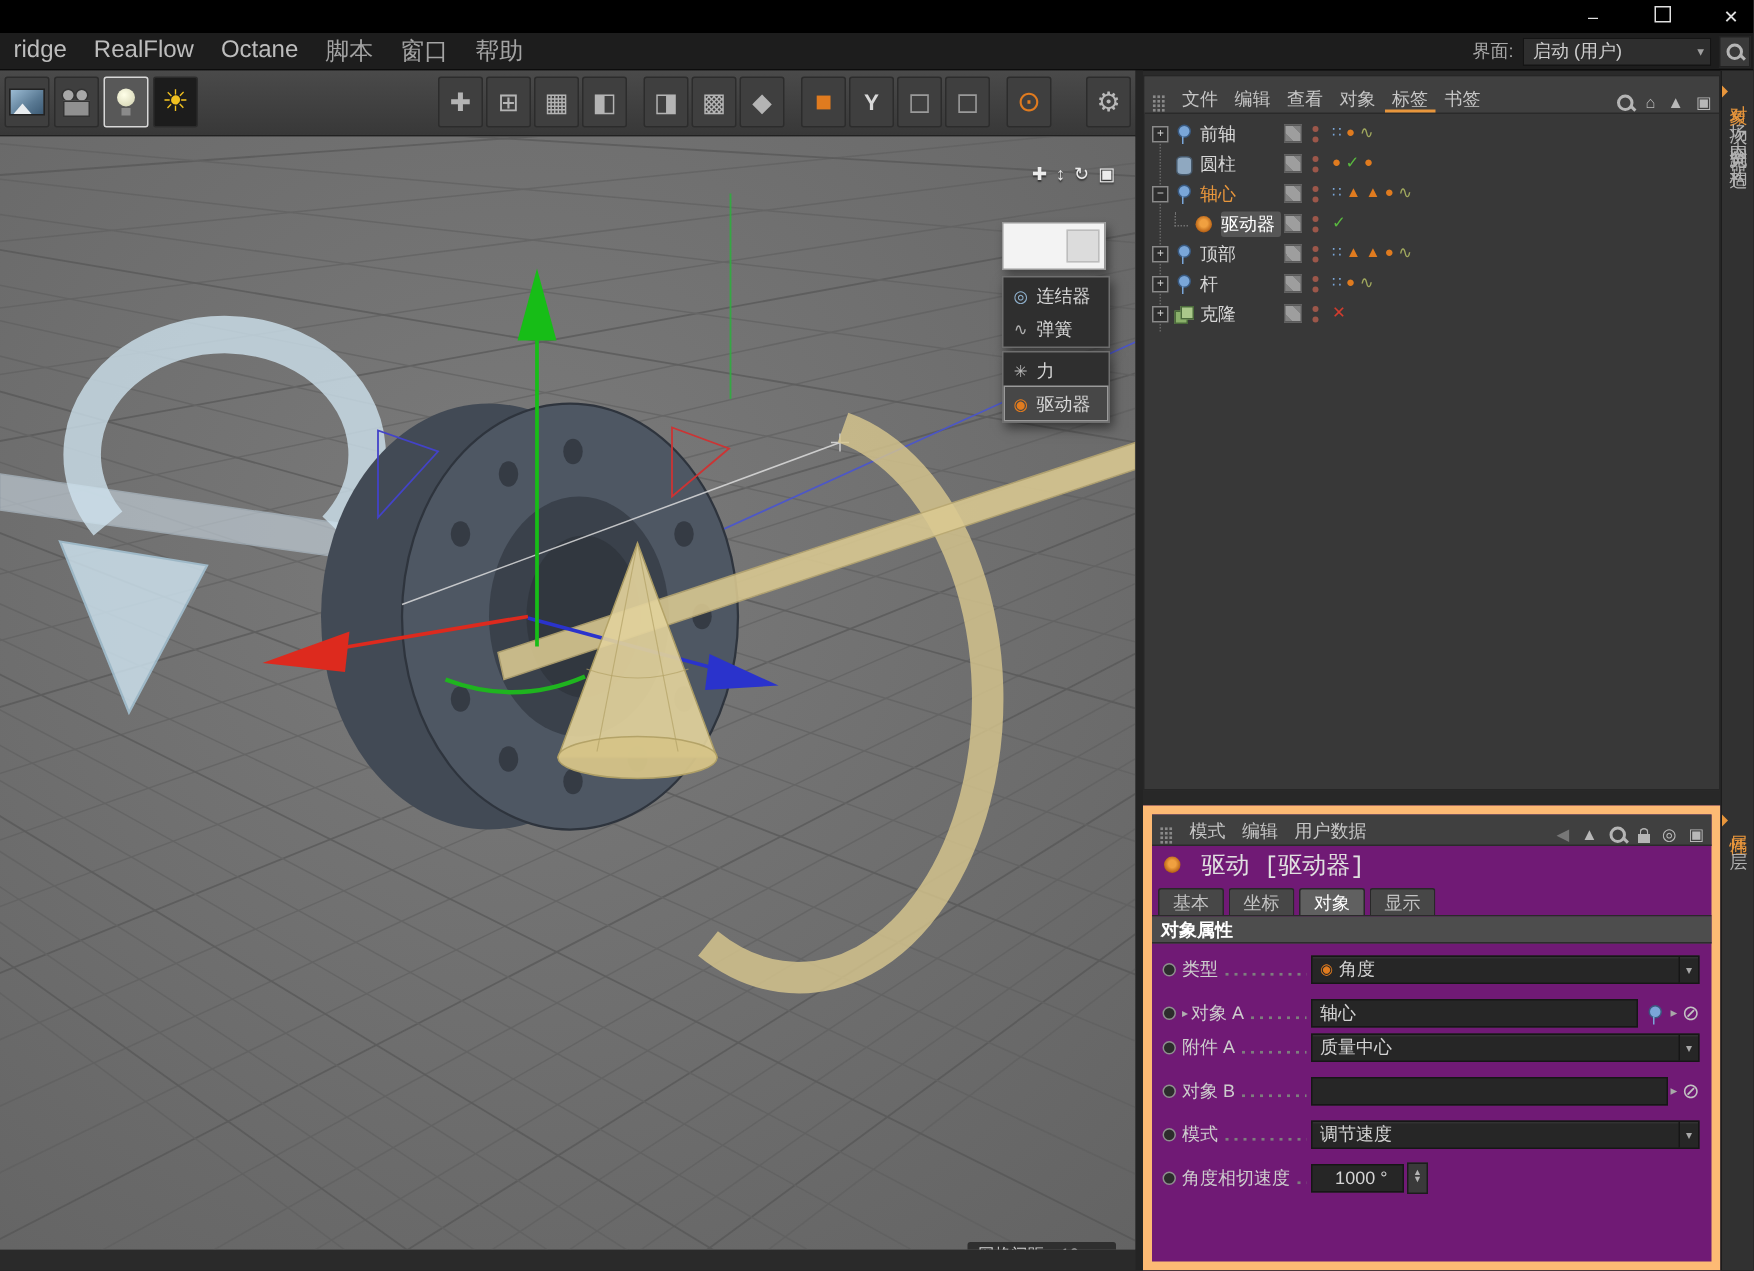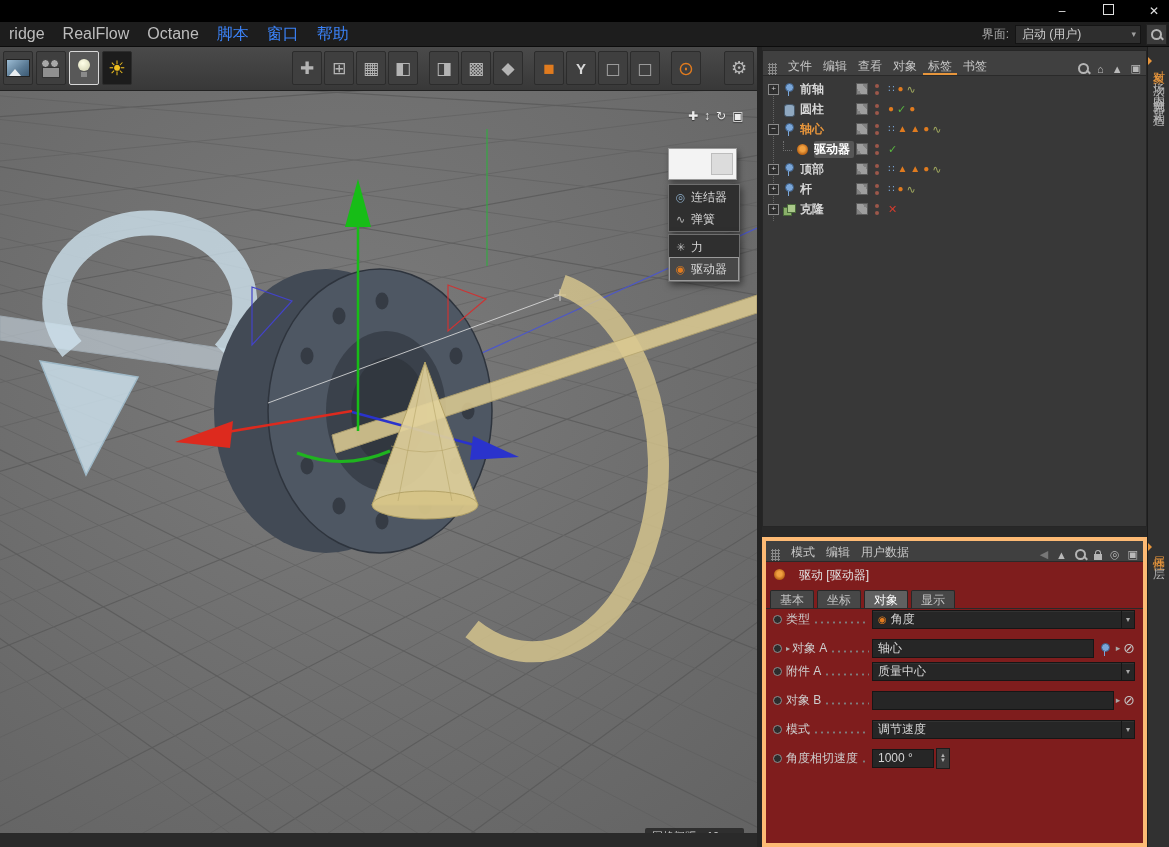--- a/index.html
+++ b/index.html
@@ -8,21 +8,21 @@
   
   .titlebar{position:absolute;left:0;top:0;width:1169px;height:22px;background:#000;}
   .wincontrols{position:absolute;right:6px;top:0;height:22px;display:flex;align-items:center;gap:28px;}
   .wc{color:#e0e0e0;font-size:12px;width:18px;text-align:center;}
   .maxbox i{display:inline-block;width:9px;height:9px;border:1px solid #e0e0e0;}
   
   .menubar{position:absolute;left:0;top:22px;width:1169px;height:25px;background:#1d1d1d;
            border-bottom:1px solid #0c0c0c;display:flex;align-items:center;box-sizing:border-box;}
   .menu-item{font-size:16px;padding:0 9px;white-space:nowrap;}
   .menu-item.latin{color:#bdbdbd;}
-  .menu-item.cjk{color:#3b82f6;}
+  .menu-item.cjk{color:#a3a3a3;}
   .mb-right{margin-left:auto;display:flex;align-items:center;margin-right:28px;}
   .iface-label{color:#a8a8a8;font-size:12px;margin-right:6px;}
   .iface-dd{width:114px;height:17px;background:#2e2e2e;border:1px solid #141414;display:flex;
             align-items:center;padding:0 4px 0 6px;color:#cfcfcf;font-size:12px;}
   .iface-dd .dd-arrow{margin-left:auto;font-size:9px;color:#a0a0a0;}
   .searchbtn{position:absolute;right:2px;top:2px;width:19px;height:19px;background:#3a3a3a;
              border:1px solid #222;display:flex;align-items:center;justify-content:center;}
   .mag{position:relative;width:7px;height:7px;border:2px solid #b5b5b5;border-radius:50%;display:inline-block;}
   .mag::after{content:"";position:absolute;left:6px;top:6px;width:5px;height:2px;background:#b5b5b5;transform:rotate(45deg);}
   
@@ -104,42 +104,42 @@
   .oicn{width:15px;height:15px;position:relative;margin-right:4px;flex:none;}
   .oicn.joint::before{content:"";position:absolute;left:4px;top:1px;width:7px;height:7px;border-radius:50%;
        background:#7aa6d8;border:1px solid #3a5a80;}
   .oicn.joint::after{content:"";position:absolute;left:7px;top:9px;width:1px;height:5px;background:#7aa6d8;}
   .oicn.cyl::before{content:"";position:absolute;left:3px;top:2px;width:9px;height:11px;background:#8fa8c0;
        border:1px solid #46586a;border-radius:4px/3px;}
   .oicn.motor::before{content:"";position:absolute;left:2px;top:2px;width:11px;height:11px;border-radius:50%;
        background:radial-gradient(circle at 50% 45%,#f0a040 30%,#b05a10 75%);}
   .oicn.clone::before{content:"";position:absolute;left:2px;top:5px;width:7px;height:7px;background:#8ab06a;border:1px solid #4a6a3a;}
   .oicn.clone::after{content:"";position:absolute;left:6px;top:2px;width:7px;height:7px;background:#aac88a;border:1px solid #4a6a3a;}
-  .oname{width:54px;font-size:12px;color:#d6d6d6;white-space:nowrap;overflow:hidden;flex:none;font-weight:bold;}
+  .oname{width:54px;font-size:12px;color:#d6d6d6;white-space:nowrap;overflow:hidden;flex:none;}
   .oname.sel{color:#e8963c;}
   .child .oname{width:40px;}
   .oname.hilite{background:#565656;color:#fff;border-radius:2px;}
   .chip{width:10px;height:10px;background:#9e9e9e;border:1px solid #5a5a5a;margin:0 7px 0 2px;flex:none;
        background-image:linear-gradient(45deg,rgba(0,0,0,.18) 25%,transparent 25%,transparent 75%,rgba(0,0,0,.18) 75%);}
   .vdots{display:flex;flex-direction:column;gap:3px;margin-right:9px;flex:none;}
   .vdots i{width:4px;height:4px;border-radius:50%;background:#9c574a;}
   .tags{display:flex;align-items:center;gap:3px;}
   .tag{font-size:11px;line-height:12px;}
   .tag.ball{color:#e07b1f;font-size:10px;}
   .tag.tri{color:#e07b1f;font-size:10px;}
   .tag.check{color:#59b83f;font-weight:bold;}
   .tag.cross{color:#d23c2e;font-weight:bold;}
   .tag.phong{color:#a0a85e;}
   .tag.pair{color:#7aa6d8;font-size:10px;}
   .hsplit{position:absolute;left:762px;top:527px;width:385px;height:10px;background:#282828;}
   
-  .am{position:absolute;left:762px;top:537px;width:385px;height:310px;background:#7f1d1d;
-      border:4px solid #fdba74;box-sizing:border-box;}
+  .am{position:absolute;left:762px;top:537px;width:385px;height:310px;background:#701a75;
+      border:6px solid #fdba74;box-sizing:border-box;}
   .am-head{height:20px;background:#404040;}
-  .am-title{height:26px;display:flex;align-items:center;gap:6px;padding:0 6px;color:#e0e0e0;font-size:12px;}
+  .am-title{height:26px;display:flex;align-items:center;gap:6px;padding:0 6px;color:#e0e0e0;font-size:16px;font-family:Liberation Mono, monospace;}
   .oicn.big{width:17px;height:17px;}
   .am-tabs{display:flex;padding:2px 4px 0;border-bottom:1px solid #2a2a2a;height:21px;box-sizing:border-box;}
   .tab{font-size:12px;color:#c2c2c2;background:#474747;border:1px solid #282828;border-bottom:none;
        padding:1px 9px 2px;margin-right:3px;border-radius:2px 2px 0 0;}
   .tab.active{background:#606060;color:#fff;}
   .am-section{height:16px;background:#4d4d4d;border-bottom:1px solid #2c2c2c;color:#fff;font-weight:bold;
        font-size:12px;padding:1px 6px 0;margin-bottom:7px;}
   .am-row{display:flex;align-items:center;height:20px;padding:0 8px 0 7px;margin-bottom:3px;}
   .gap{margin-top:9px;}
   .adot{width:7px;height:7px;border:1px solid #8e8e8e;border-radius:50%;background:#2c2c2c;margin-right:4px;flex:none;}
@@ -153,21 +153,21 @@
        display:flex;align-items:center;padding-left:5px;color:#d4d4d4;font-size:12px;}
   .ddico{color:#e07b1f;font-size:10px;margin-right:4px;}
   .ddarrow{margin-left:auto;border-left:1px solid #161616;align-self:stretch;display:flex;align-items:center;
        padding:0 4px;font-size:8px;color:#a8a8a8;}
   .field{flex:1;height:17px;background:#262626;border:1px solid #161616;display:flex;align-items:center;
        padding-left:5px;color:#d4d4d4;font-size:12px;}
   .mini{width:13px;height:13px;margin-left:3px;}
   .arr{color:#a8a8a8;font-size:9px;margin:0 2px;}
   .blockbtn{color:#c2c2c2;font-size:14px;margin-left:1px;}
   .num{width:55px;flex:none;height:17px;background:#262626;border:1px solid #161616;display:flex;
-       align-items:center;padding-left:5px;color:#d4d4d4;font-size:12px;}
+       align-items:center;padding-left:5px;color:#d4d4d4;font-size:12px;justify-content:center;}
   .spin{width:12px;height:19px;margin-left:2px;background:#3a3a3a;border:1px solid #1c1c1c;display:flex;
        flex-direction:column;align-items:center;justify-content:center;}
   .spin i{font-style:normal;font-size:6px;color:#b4b4b4;line-height:5px;}
   
   .sidestrip{position:absolute;left:1147px;top:47px;width:22px;height:800px;background:#313131;
        border-left:1px solid #1c1c1c;box-sizing:border-box;}
   .vtabs-top{position:absolute;top:6px;left:0;width:100%;}
   .vtabs-bot{position:absolute;top:492px;left:0;width:100%;}
   .vtab{display:block;margin:8px auto;writing-mode:vertical-rl;font-size:12px;color:#b2b2b2;letter-spacing:2px;}
   .vtab.active{color:#e8963c;}
@@ -603,20 +603,21 @@
     <div class="am-title">
       <span class="oicn motor big"></span>
       <span>驱动 [驱动器]</span>
     </div>
     <div class="am-tabs">
       <span class="tab">基本</span>
       <span class="tab">坐标</span>
       <span class="tab active">对象</span>
       <span class="tab">显示</span>
     </div>
+    <div class="am-section">对象属性</div>
 
     <div class="am-row">
       <span class="adot"></span>
       <span class="lab">
           <span class="am-label">类型</span>
           <span class="leader"></span>
         </span>
       <div class="ctl">
         <div class="dd">
           <span class="ddico">◉</span>

